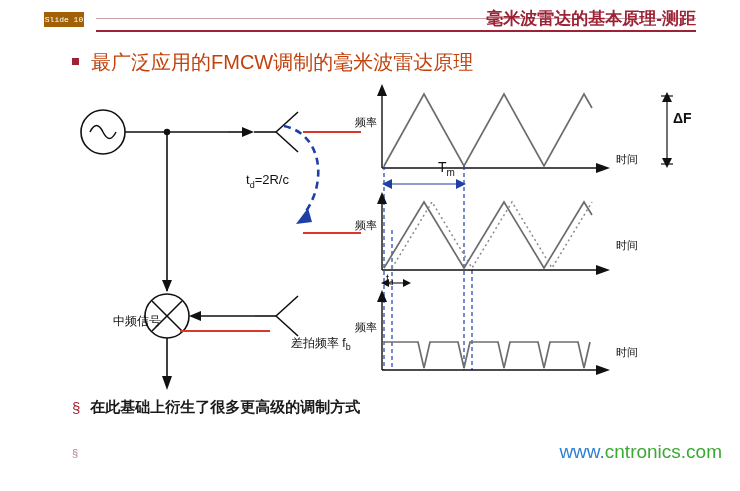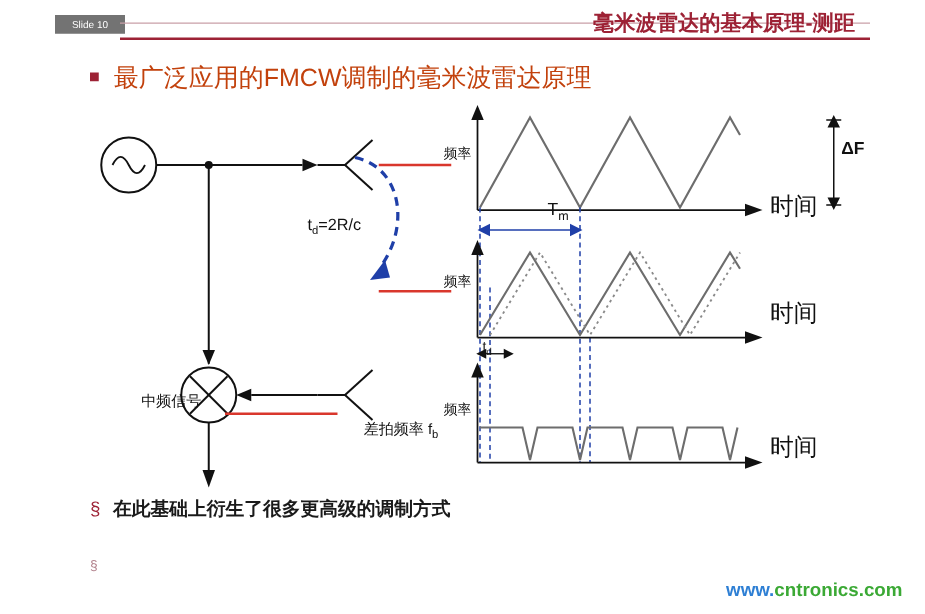--- a/index.html
+++ b/index.html
@@ -18,32 +18,32 @@
     position: absolute;
     left: 0; top: 0;
     width: 740px;
     height: 491px;
   }
   
   .slide-badge {
     position: absolute;
     left: 44px;
     top: 12px;
-    width: 56px;
+    width: 40px;
     height: 15px;
-    background: #737373;
+    background: #a16207;
     color: #ffffff;
     font-size: 8px;
     line-height: 15px;
     text-align: center;
-    font-family: Liberation Sans, sans-serif;
+    font-family: Liberation Mono, monospace;
   }
   .header-title {
     position: absolute;
-    right: 56px;
+    right: 44px;
     top: 7px;
     font-size: 17px;
     font-weight: bold;
     color: #9d2235;
     letter-spacing: 0px;
     text-align: right;
     white-space: nowrap;
   }
   .header-rule {
     position: absolute;
@@ -136,21 +136,21 @@
   
   .waves {
     position: absolute;
     left: 352px;
     top: 80px;
     width: 370px;
     height: 300px;
   }
   .lbl-time {
     position: absolute;
-    font-size: 19px;
+    font-size: 11px;
     color: #111111;
     white-space: nowrap;
   }
   .lbl-freq {
     position: absolute;
     font-size: 11px;
     color: #111111;
     white-space: nowrap;
     margin-left: 33px;
   }
@@ -187,25 +187,24 @@
   
   .red-bar {
     position: absolute;
     height: 2px;
     background: #d9372c;
   }
   
   .watermark {
     position: absolute;
     right: 18px;
-    bottom: 10px;
-    font-size: 15px;
+    bottom: 28px;
+    font-size: 19px;
     color: #3ba935;
     font-family: "Liberation Sans", sans-serif;
-    font-weight: bold;
   }
   .wm-blue { color: #2e7fd4; }
   svg { overflow: visible; }
 </style>
 </head>
 <body>
 
 <div class="slide">
 
   <div class="slide-badge">Slide 10</div>

